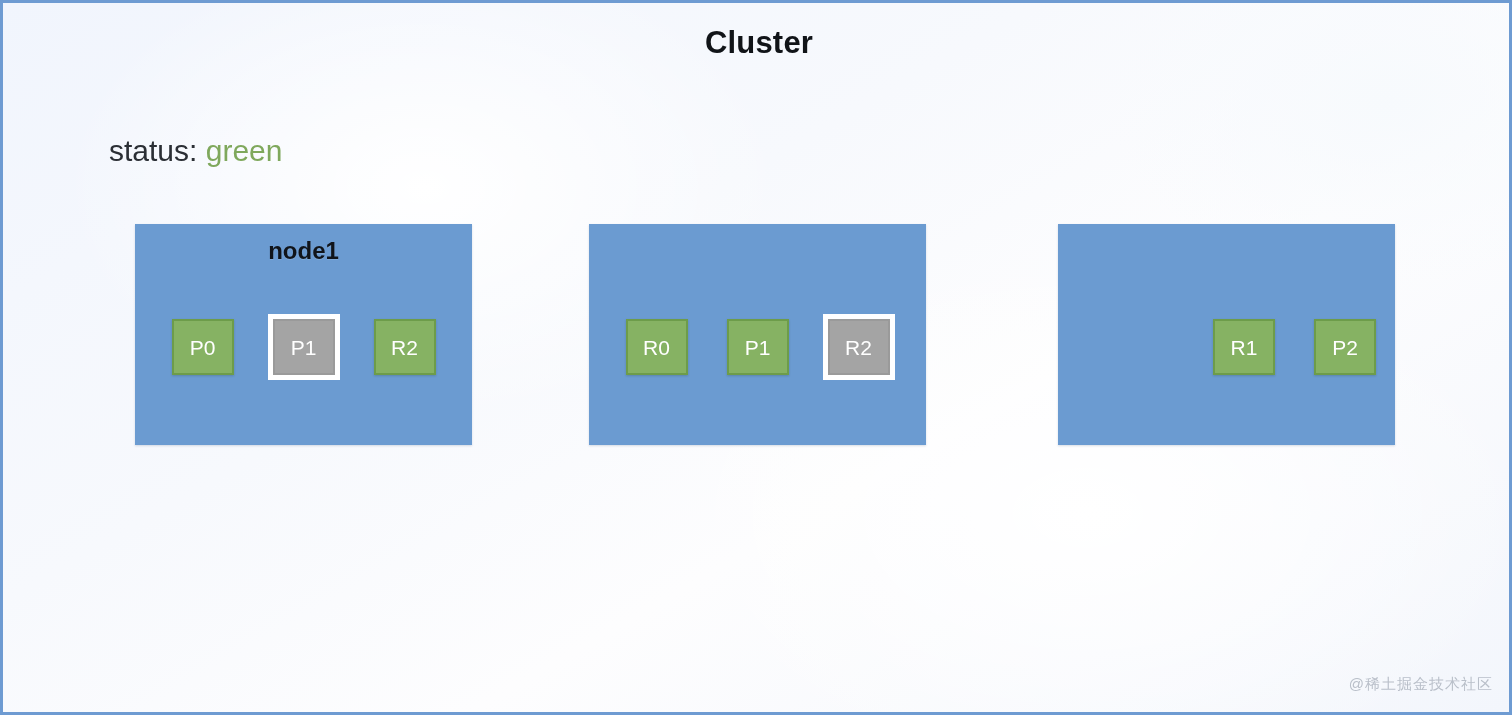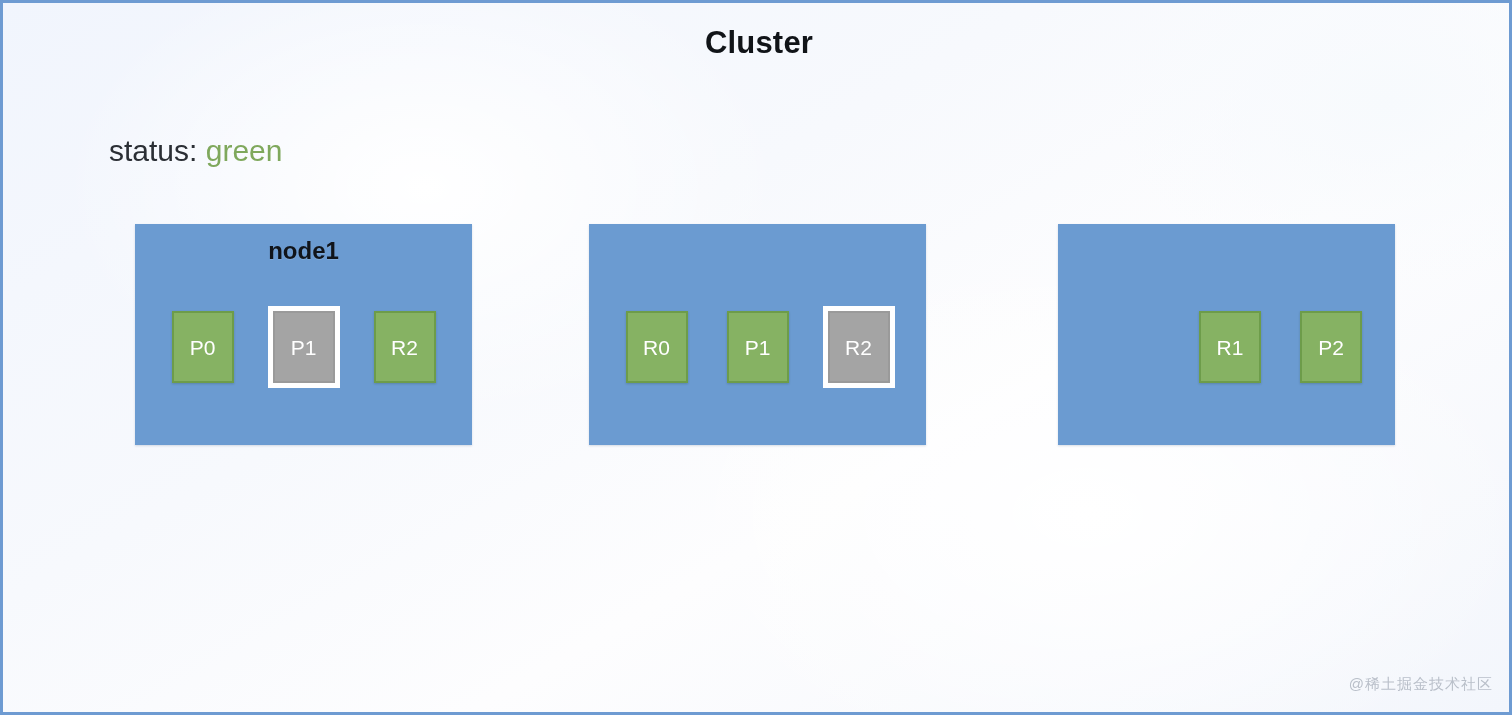--- a/index.html
+++ b/index.html
@@ -84,25 +84,25 @@
     position: absolute;
     top: 85px;
     left: 0;
     width: 100%;
     height: 76px;
     display: flex;
     align-items: center;
     gap: 39px;
   }
   .shard-row.align-center { justify-content: center; }
-  .shard-row.align-right  { justify-content: flex-end; padding-right: 33px; box-sizing: border-box; }
+  .shard-row.align-right  { justify-content: flex-end; padding-right: 19px; box-sizing: border-box; }
 
   .shard {
     width: 62px;
-    height: 72px;
+    height: 56px;
     box-sizing: border-box;
     display: flex;
     align-items: center;
     justify-content: center;
     font-size: 21px;
     color: #ffffff;
     line-height: 1;
   }
   .shard.green {
     background: #86b263;

